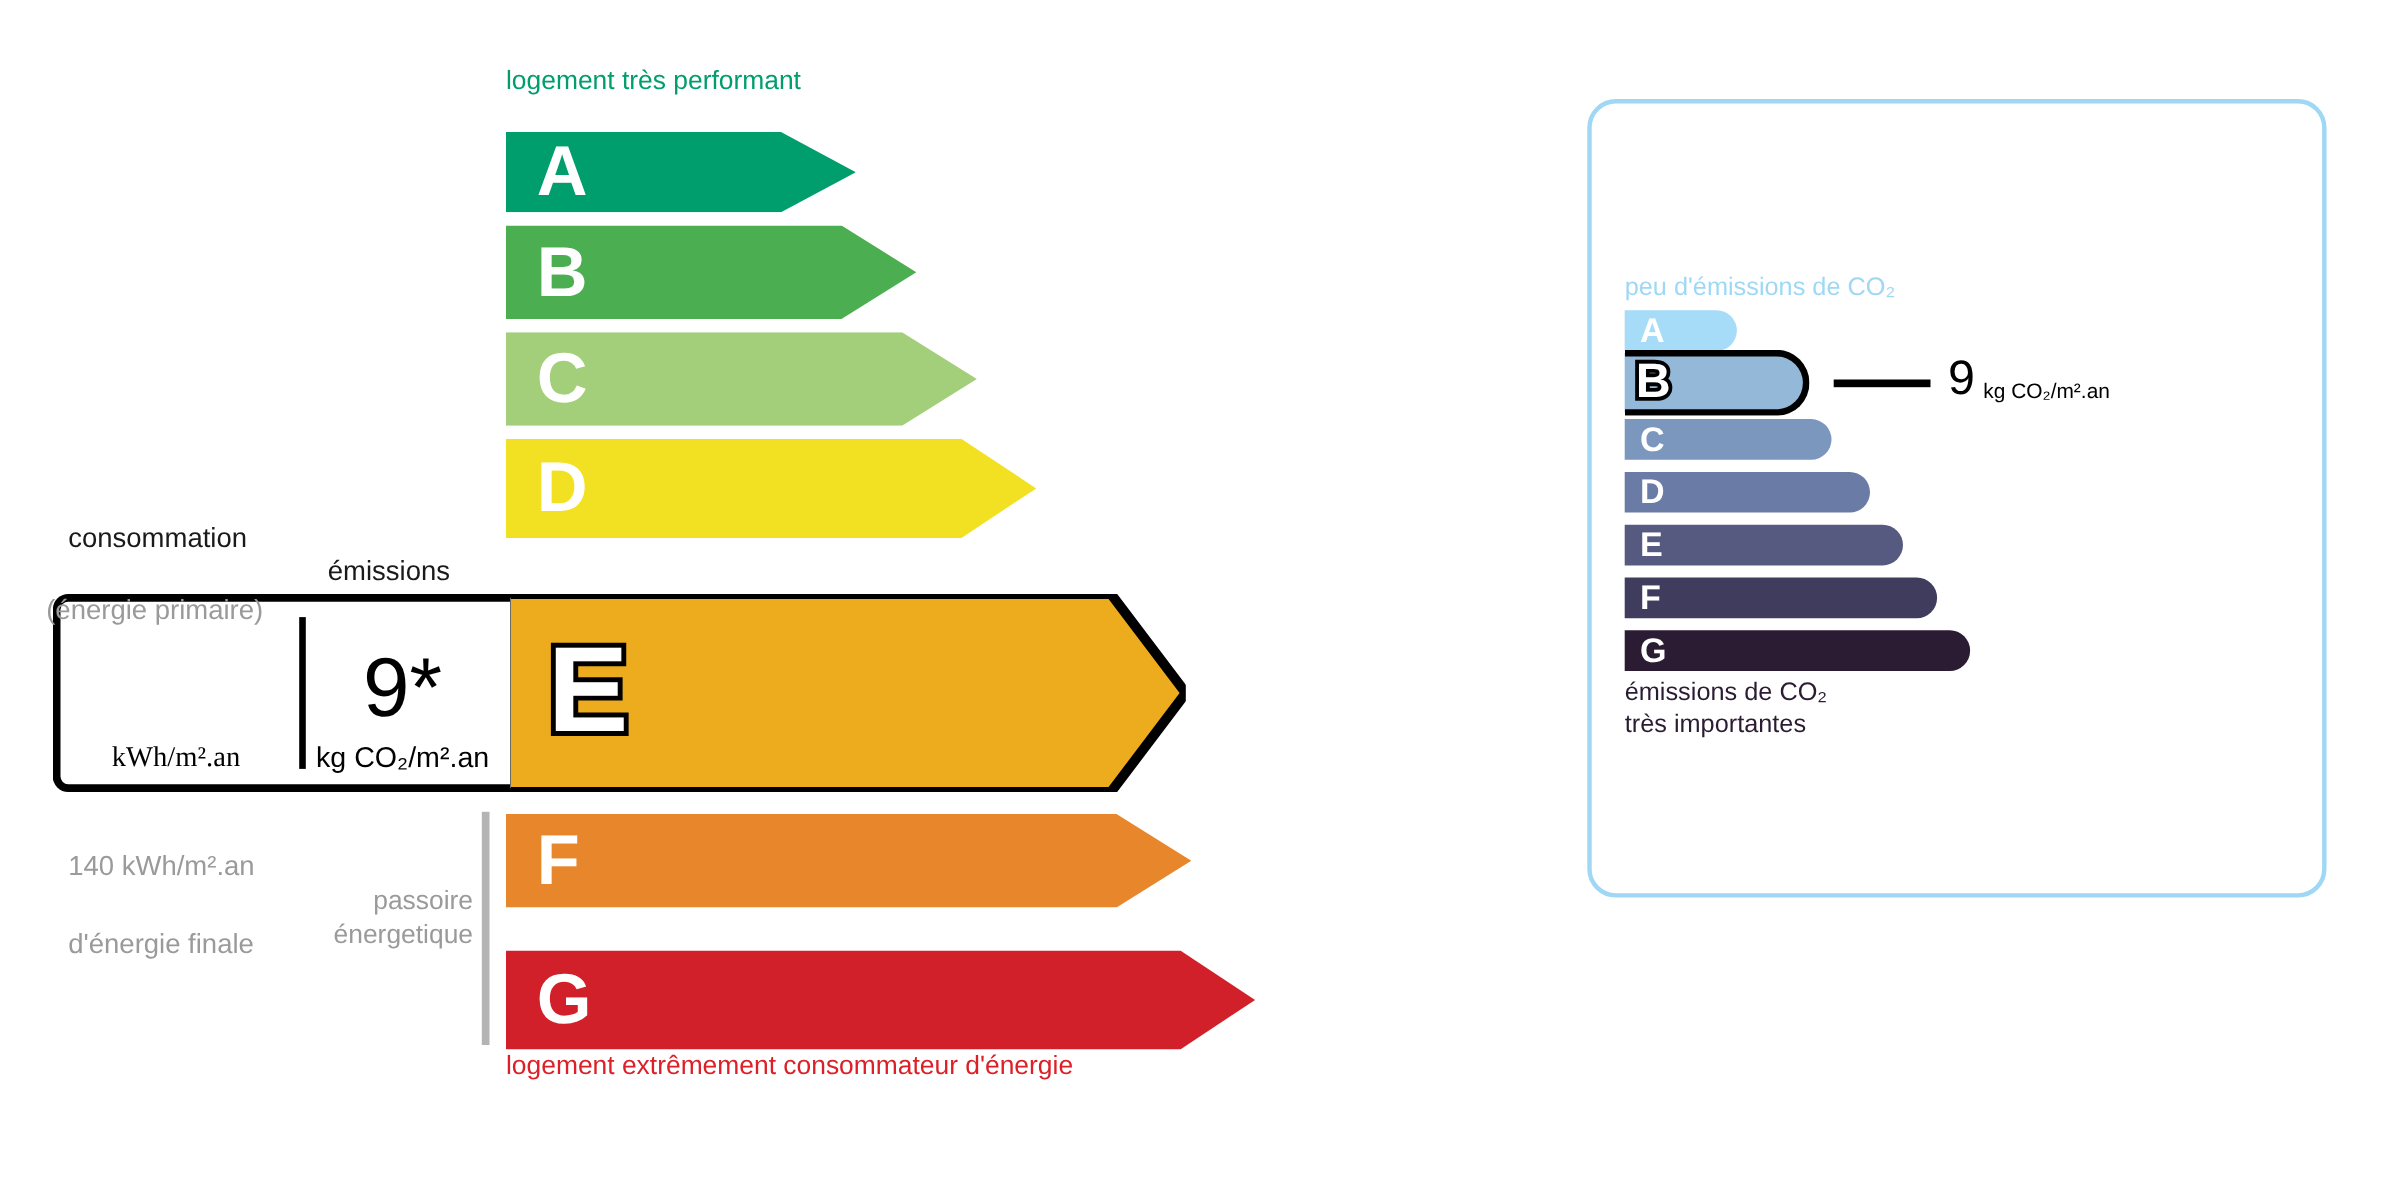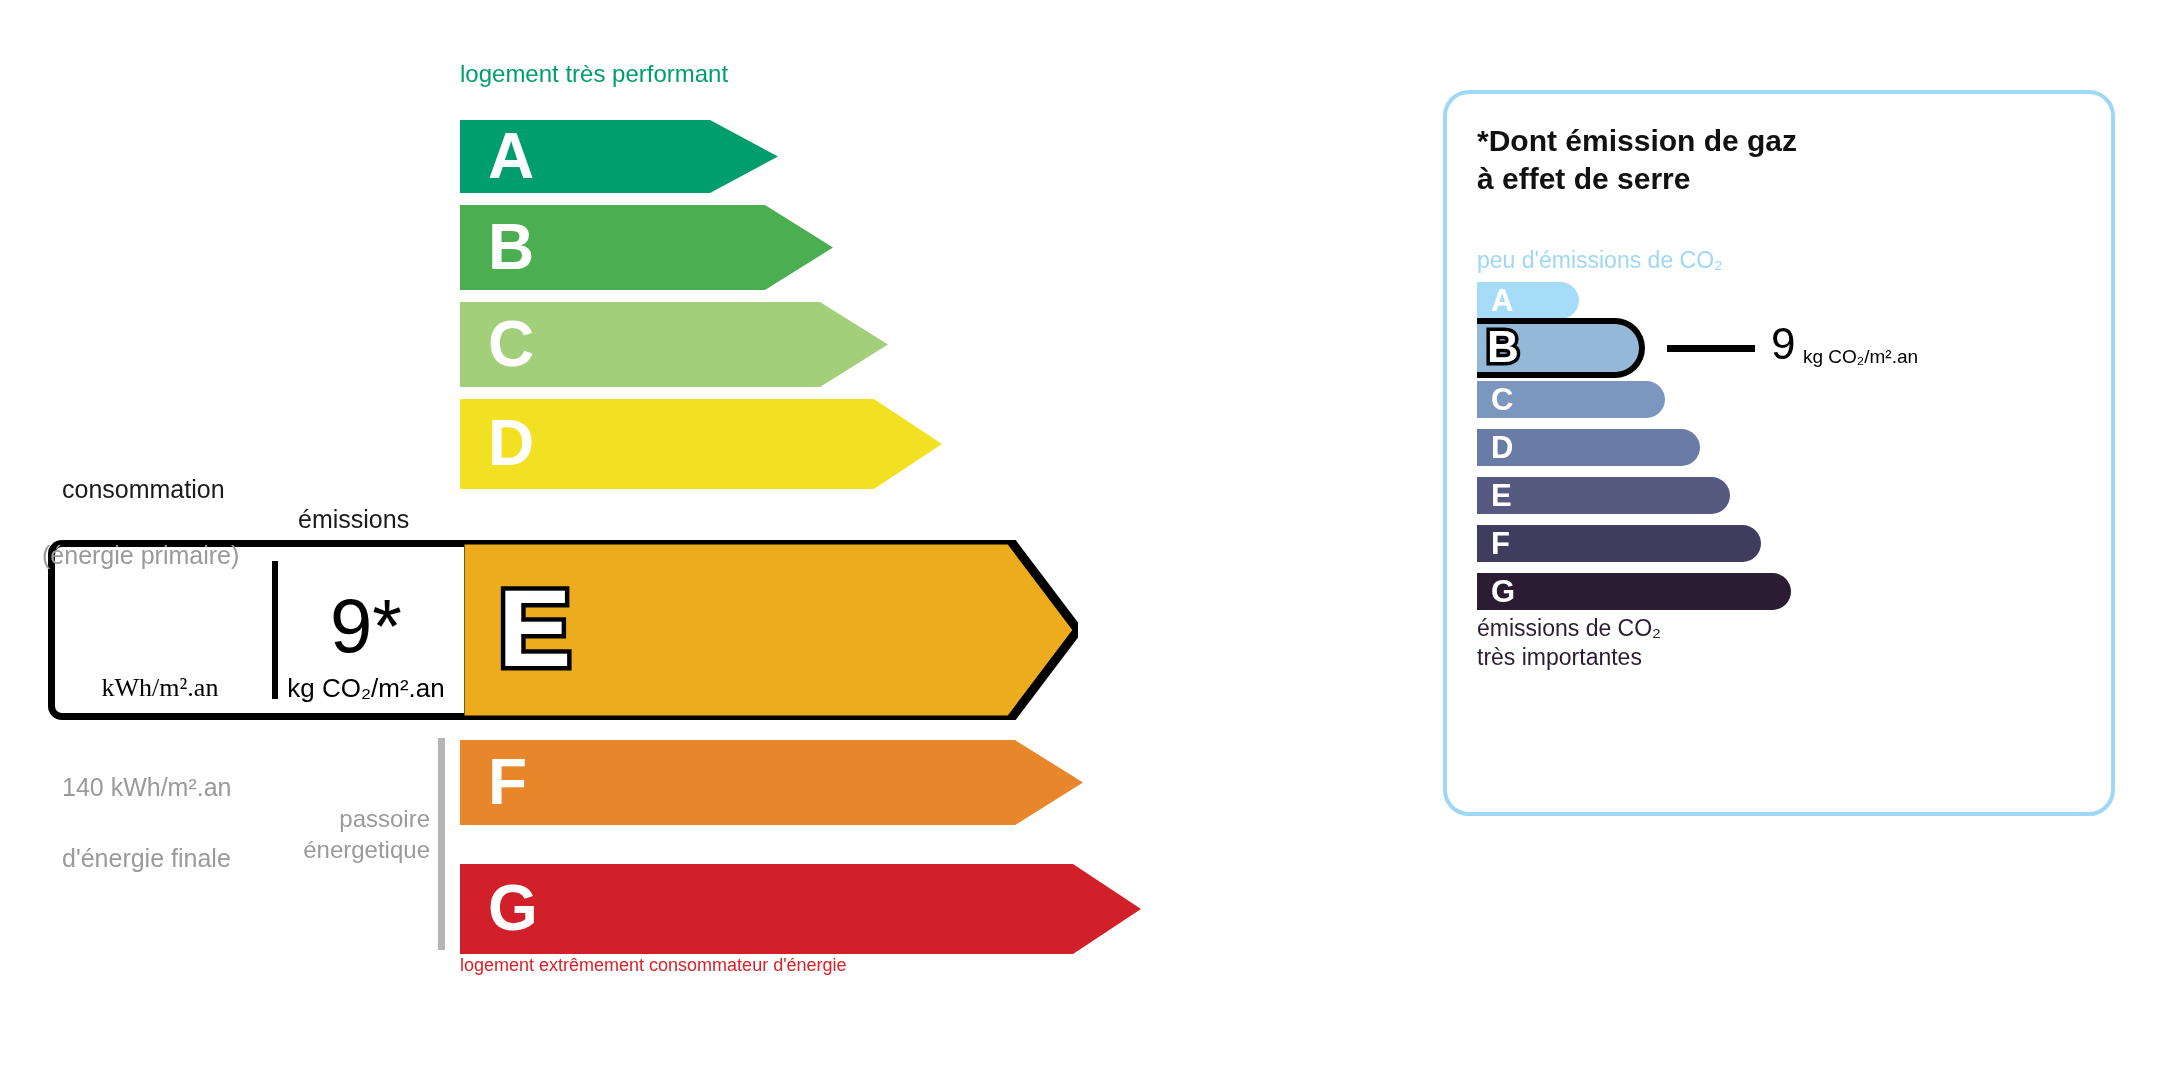--- a/index.html
+++ b/index.html
@@ -21,21 +21,21 @@
     position:absolute;left:28px;top:50%;transform:translateY(-52%);
     color:#ffffff;font-weight:bold;font-size:64px;line-height:1;
     letter-spacing:0px;
     font-family:"Liberation Sans","DejaVu Sans",sans-serif;
   }
 
   .cap-top{
     position:absolute;color:#009E6D;font-size:24px;white-space:nowrap;
   }
   .cap-bottom{
-    position:absolute;color:#DD2027;font-size:18px;white-space:nowrap;
+    position:absolute;color:#DD2027;font-size:24px;white-space:nowrap;
   }
 
   
   #value-box{
     position:absolute;box-sizing:border-box;
     border:7px solid #000000;border-right:0;
     border-radius:14px 0 0 14px;background:#ffffff;
   }
   #value-divider{position:absolute;background:#000;width:6px;}
 
@@ -151,22 +151,20 @@
   <div class="val-unit" id="emis-unit" style="left: 272px; width: 188px; top: 675px;">kg CO₂/m².an</div>
 
   <div class="lbl-grey" id="final1" style="left: 62px; top: 737px;">140 kWh/m².an</div>
   <div class="lbl-grey" id="final2" style="left: 62px; top: 808px;">d'énergie finale</div>
 
   <div class="lbl-grey-r" id="passoire1" style="left: 210px; width: 220px; top: 805px;">passoire</div>
   <div class="lbl-grey-r" id="passoire2" style="left: 210px; width: 220px; top: 836px;">énergetique</div>
 </div>
 
 <div id="co2-panel">
-  <div id="co2-title">*Dont émission de gaz
-à effet de serre</div>
   <div id="co2-top-caption">peu d'émissions de CO₂</div>
 
   <div id="co2-bars">
       <div class="co2-bar" style="left: 30px; top: 188px; width: 102px; background: rgb(167, 220, 248);">
         <div class="co2-letter">A</div>
       </div>
       <div class="co2-bar" style="left: 30px; top: 224px; width: 168px; background: rgb(147, 184, 216); height: 60px; border-radius: 0px 32px 32px 0px; border-width: 6px 6px 6px 0px; border-top-style: solid; border-right-style: solid; border-bottom-style: solid; border-left-style: initial; border-top-color: rgb(0, 0, 0); border-right-color: rgb(0, 0, 0); border-bottom-color: rgb(0, 0, 0); border-left-color: initial; border-image: initial; box-sizing: border-box;">
         <div class="co2-letter" style="font-size: 44px; left: 10px; -webkit-text-stroke: 7px rgb(0, 0, 0); paint-order: stroke;">B</div>
       </div>
       <div class="co2-bar" style="left: 30px; top: 287px; width: 188px; background: rgb(123, 151, 190);">

